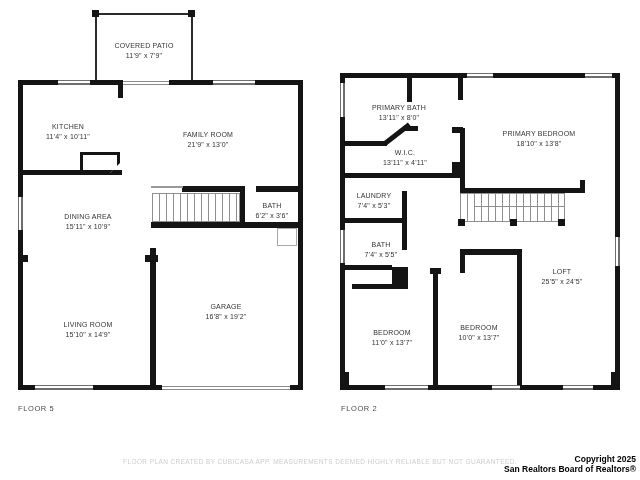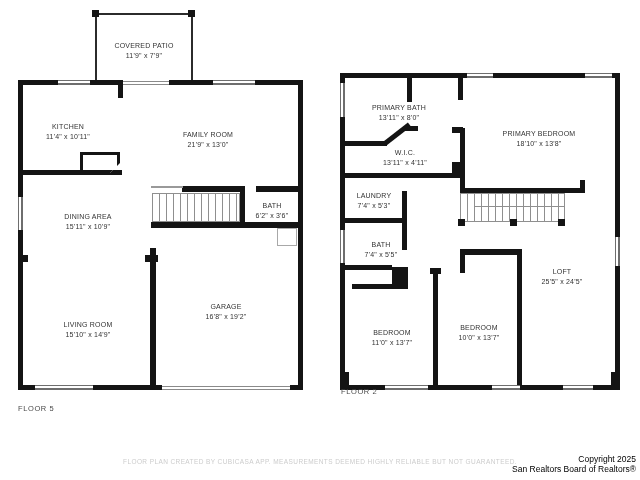--- a/index.html
+++ b/index.html
@@ -20,21 +20,21 @@
   .box-thin{border:1px solid #a8a8a8;background:#fff;z-index:1;}
   .patio{border:2px solid #2b2b2b;border-bottom:none;background:#fff;z-index:1;}
   .counter{border:3px solid #141414;background:#fff;
            clip-path:polygon(0 0,100% 0,100% 52%,75% 100%,0 100%);z-index:2;}
   .room-label{position:absolute;text-align:center;font-size:7px;line-height:9.5px;
               color:#323232;letter-spacing:.2px;z-index:5;}
   .room-label span{display:block;}
   .floor-name{position:absolute;font-size:7.5px;color:#4a4a4a;letter-spacing:.6px;z-index:5;}
   .disclaimer{position:absolute;left:0;width:640px;text-align:center;font-size:6.5px;
               color:#cccccc;letter-spacing:.4px;z-index:5;}
-  .copyright{position:absolute;text-align:right;font-size:8.5px;font-weight:normal;
+  .copyright{position:absolute;text-align:right;font-size:8.5px;font-weight:bold;
              color:#000;line-height:10px;z-index:5;}
 </style>
 </head>
 <body>
 
 <div id="plan">
 
   <div class="room-label" style="left:84px;top:41px;width:120px">
     <span>COVERED PATIO</span>
     <span>11'9" x 7'9"</span>
@@ -91,21 +91,21 @@
   <div class="room-label" style="left:419px;top:323px;width:120px">
     <span>BEDROOM</span>
     <span>10'0" x 13'7"</span>
   </div>
   <div class="room-label" style="left:502px;top:267px;width:120px">
     <span>LOFT</span>
     <span>25'5" x 24'5"</span>
   </div>
 
   <div class="floor-name" style="left:18px;top:404px">FLOOR 5</div>
-  <div class="floor-name" style="left:341px;top:387px">FLOOR 2</div>
+  <div class="floor-name" style="left:341px;top:404px">FLOOR 2</div>
 
   <div class="disclaimer" style="top:458px">FLOOR PLAN CREATED BY CUBICASA APP. MEASUREMENTS DEEMED HIGHLY RELIABLE BUT NOT GUARANTEED.</div>
   <div class="copyright" style="right:4px;top:454px">
     <span style="display:block">Copyright 2025</span>
     <span style="display:block">San Realtors Board of Realtors®</span>
   </div>
 <div class="patio" style="left: 95px; top: 13px; width: 98px; height: 68px;"></div>
     <div class="post" style="left: 92px; top: 10px; width: 7px; height: 7px;"></div>
     <div class="post" style="left: 188px; top: 10px; width: 7px; height: 7px;"></div>
     <div class="wall" style="left: 18px; top: 80px; width: 40px; height: 5px;"></div>

